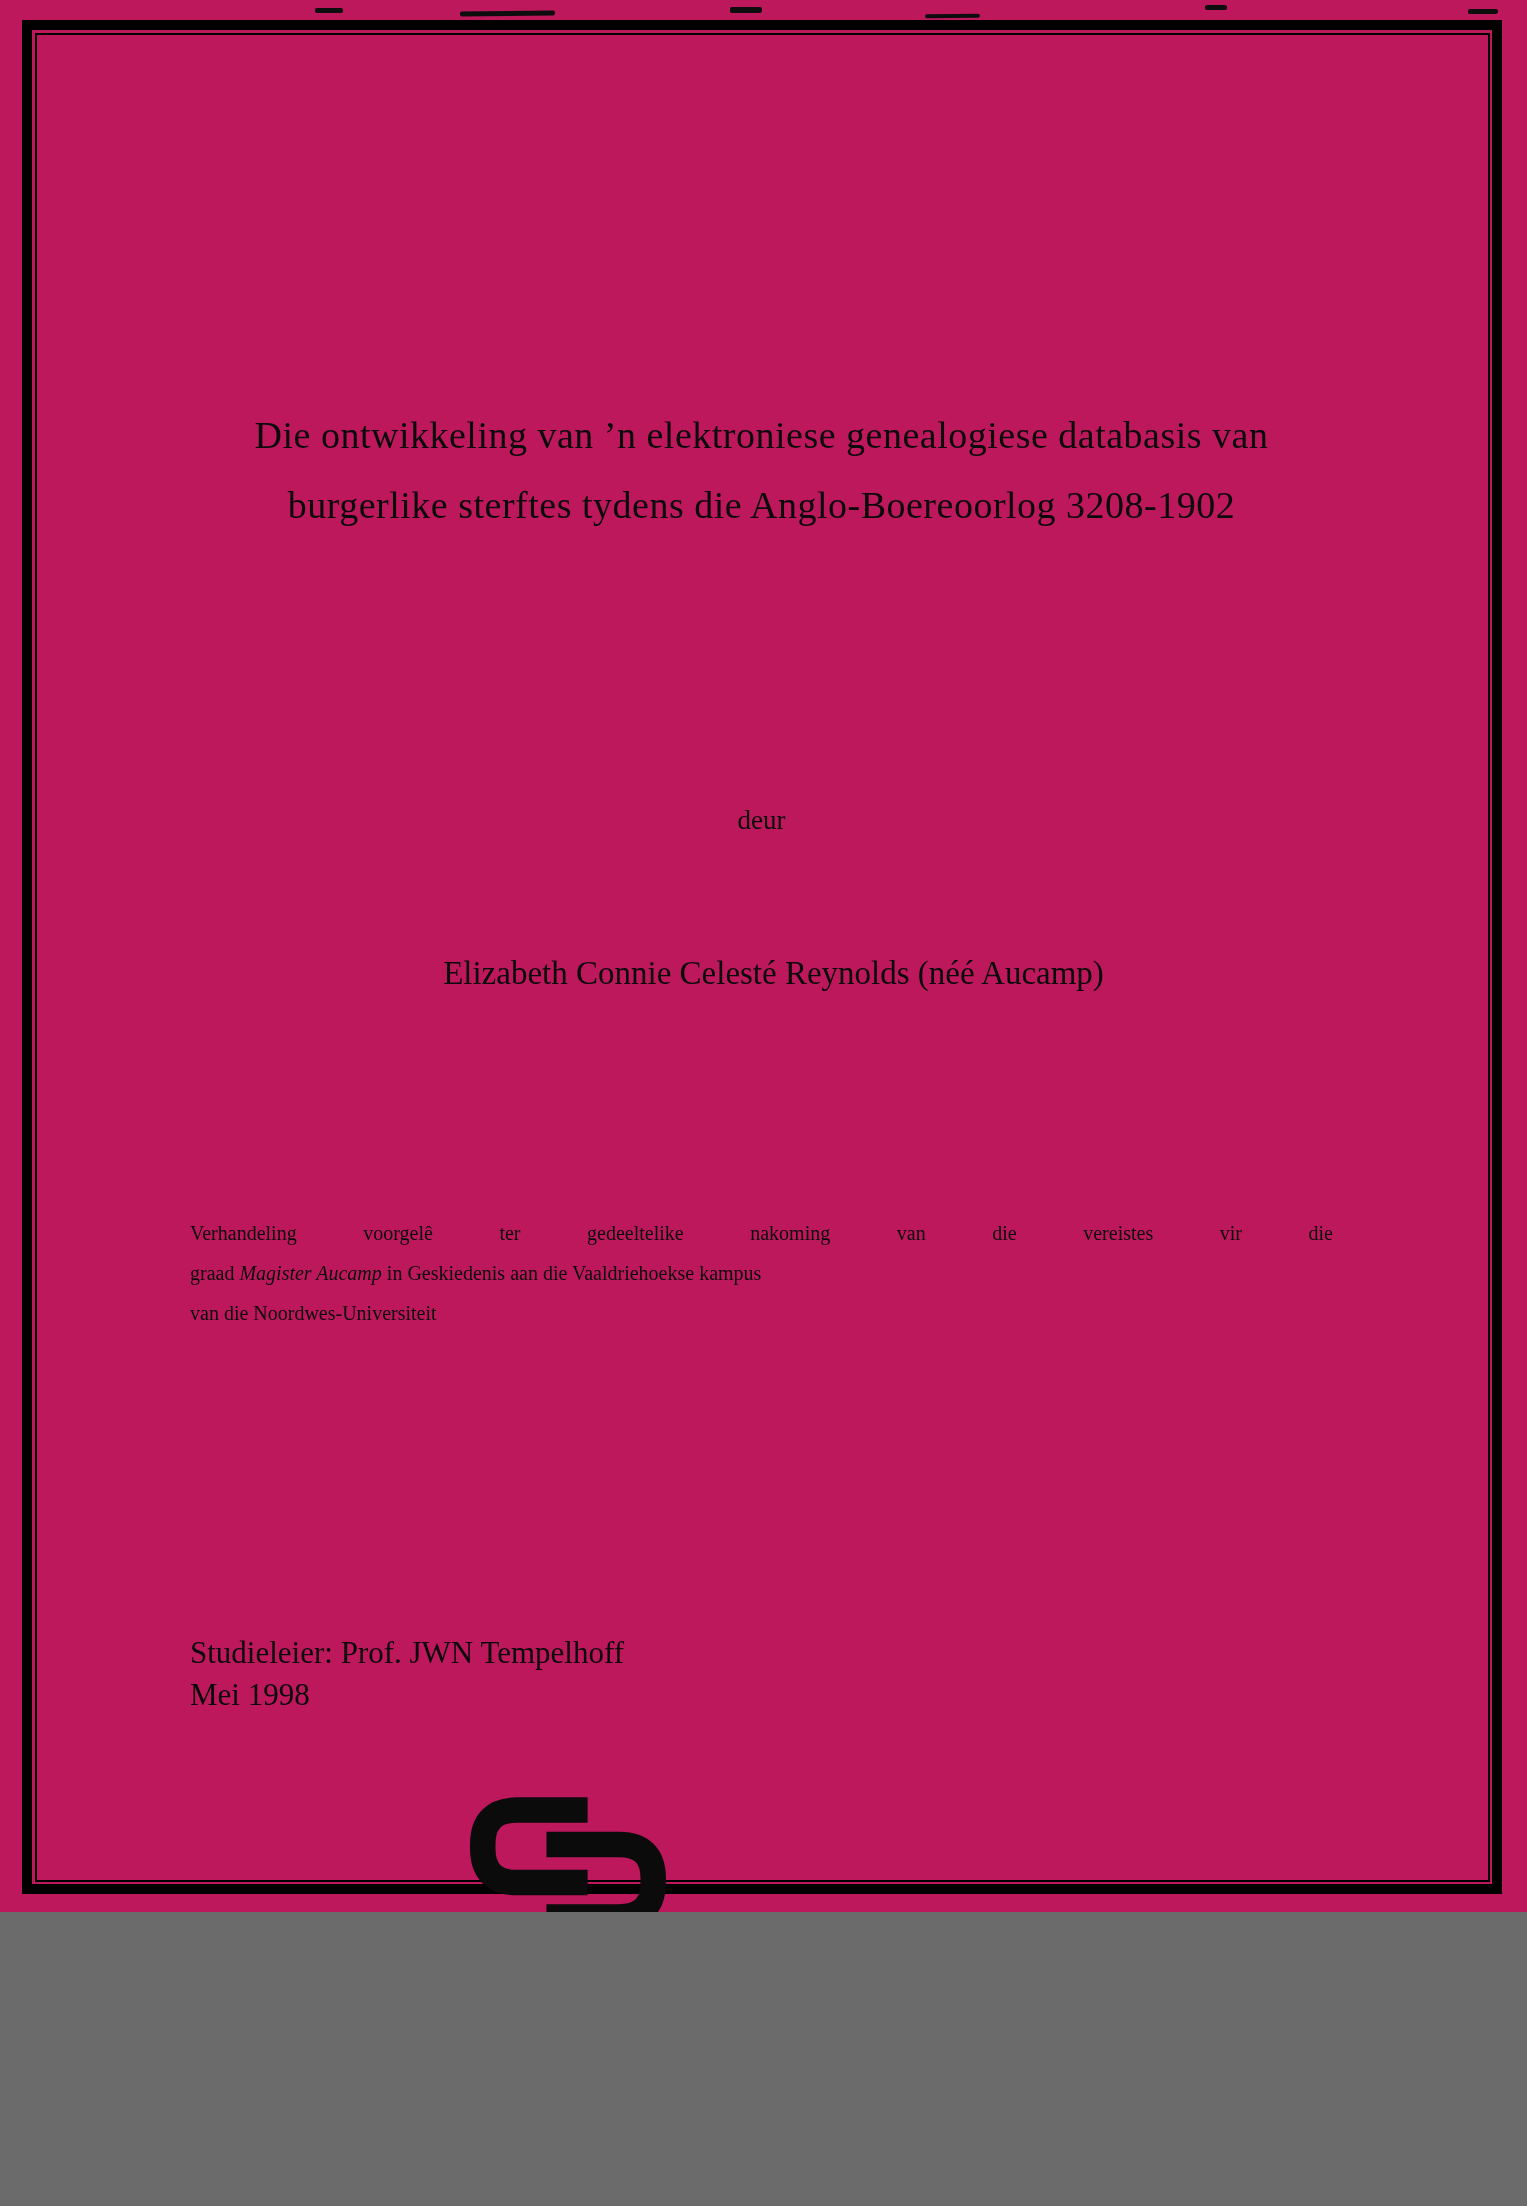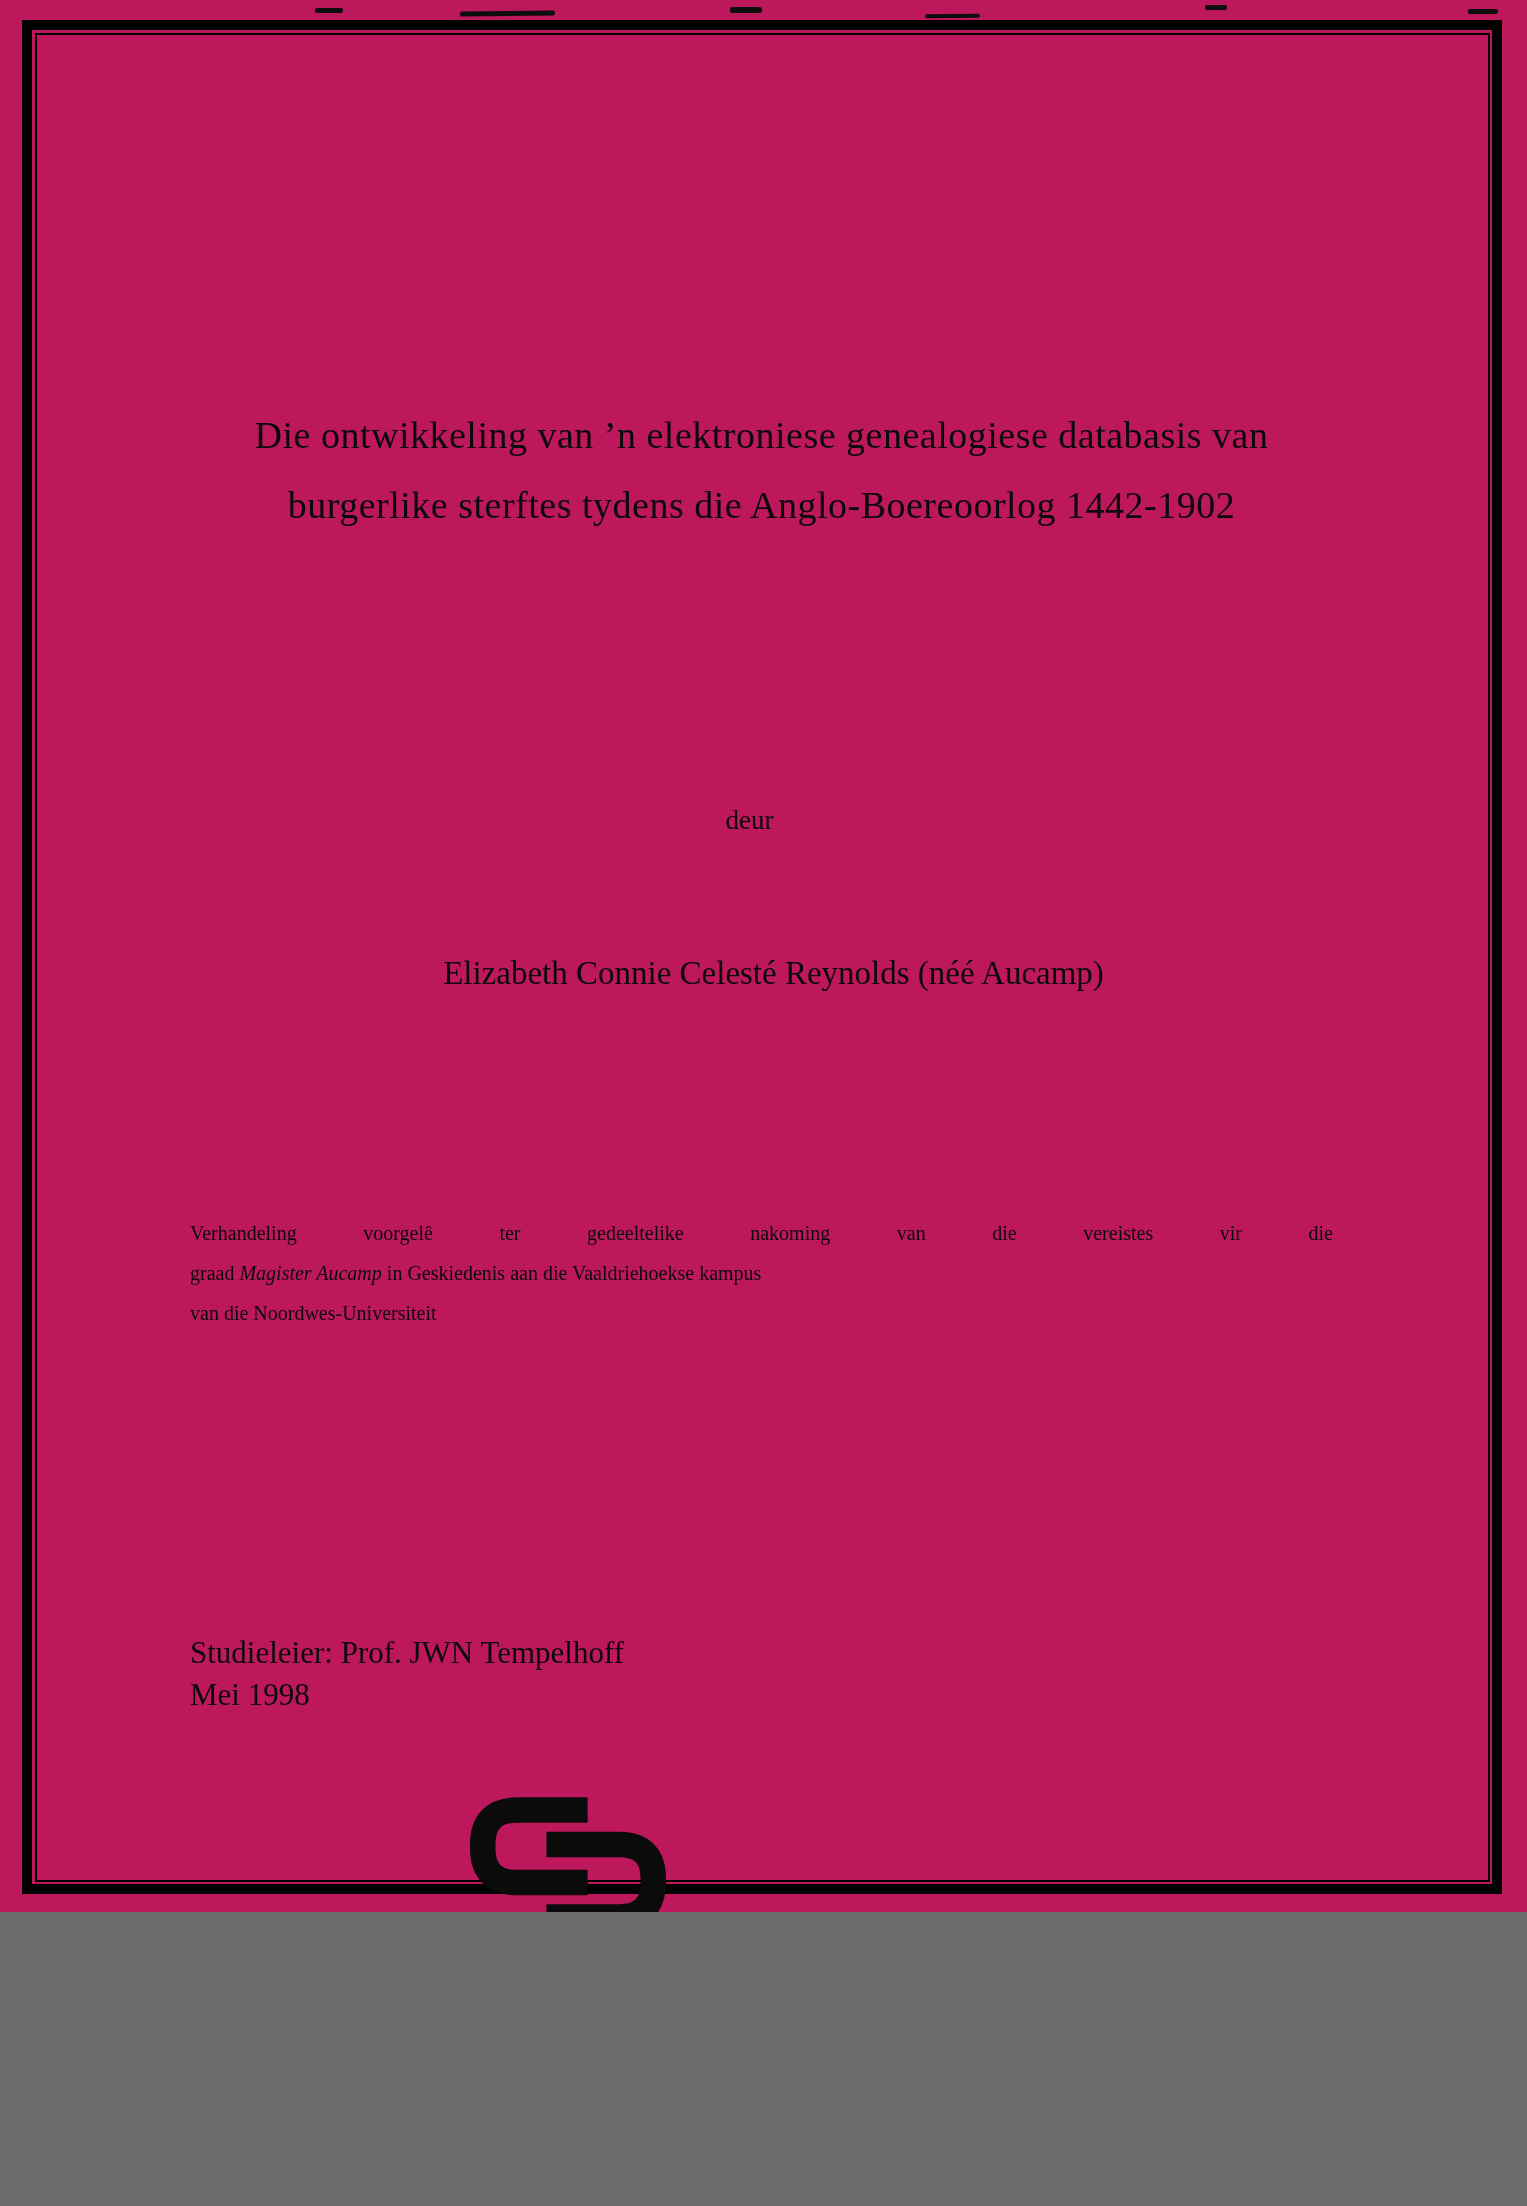--- a/index.html
+++ b/index.html
@@ -24,21 +24,21 @@
   .speck{position:absolute;background:#0d0d0d;border-radius:2px;transform:rotate(-0.5deg);}
 
   .title{
     position:absolute;left:190px;top:400px;width:1143px;margin:0;
     font-size:38px;font-weight:400;line-height:70px;text-align:center;
     letter-spacing:0.5px;
   }
   .title-line{display:block;}
 
   .byline{
-    position:absolute;left:178px;top:800px;width:1143px;
+    position:absolute;left:190px;top:800px;width:1143px;
     font-size:27px;line-height:40px;text-align:center;
   }
   .author{
     position:absolute;left:202px;top:950px;width:1143px;
     font-size:33px;line-height:46px;text-align:center;
   }
   .statement{
     position:absolute;left:190px;top:1213px;width:1143px;
     font-size:20px;line-height:40px;text-align:left;
   }
@@ -73,21 +73,21 @@
 
   <div class="speck" style="left:315px;top:8px;width:28px;height:5px;"></div>
   <div class="speck" style="left:460px;top:11px;width:95px;height:5px;"></div>
   <div class="speck" style="left:730px;top:7px;width:32px;height:6px;"></div>
   <div class="speck" style="left:925px;top:14px;width:55px;height:4px;"></div>
   <div class="speck" style="left:1205px;top:5px;width:22px;height:5px;"></div>
   <div class="speck" style="left:1468px;top:9px;width:30px;height:5px;"></div>
 
   <h1 class="title">
     <span class="title-line">Die ontwikkeling van ’n elektroniese genealogiese databasis van</span>
-    <span class="title-line">burgerlike sterftes tydens die Anglo-Boereoorlog 1442-1902</span>
+    <span class="title-line">burgerlike sterftes tydens die Anglo-Boereoorlog 3208-1902</span>
   </h1>
 
   <div class="byline">deur</div>
 
   <div class="author">Elizabeth Connie Celesté Reynolds (néé Aucamp)</div>
 
   <div class="statement">
     <span class="st-line justify">Verhandeling voorgelê ter gedeeltelike nakoming van die vereistes vir die</span>
     <span class="st-line"><span>graad </span><em>Magister Aucamp</em><span> in Geskiedenis aan die Vaaldriehoekse kampus</span></span>
     <span class="st-line">van die Noordwes-Universiteit</span>

